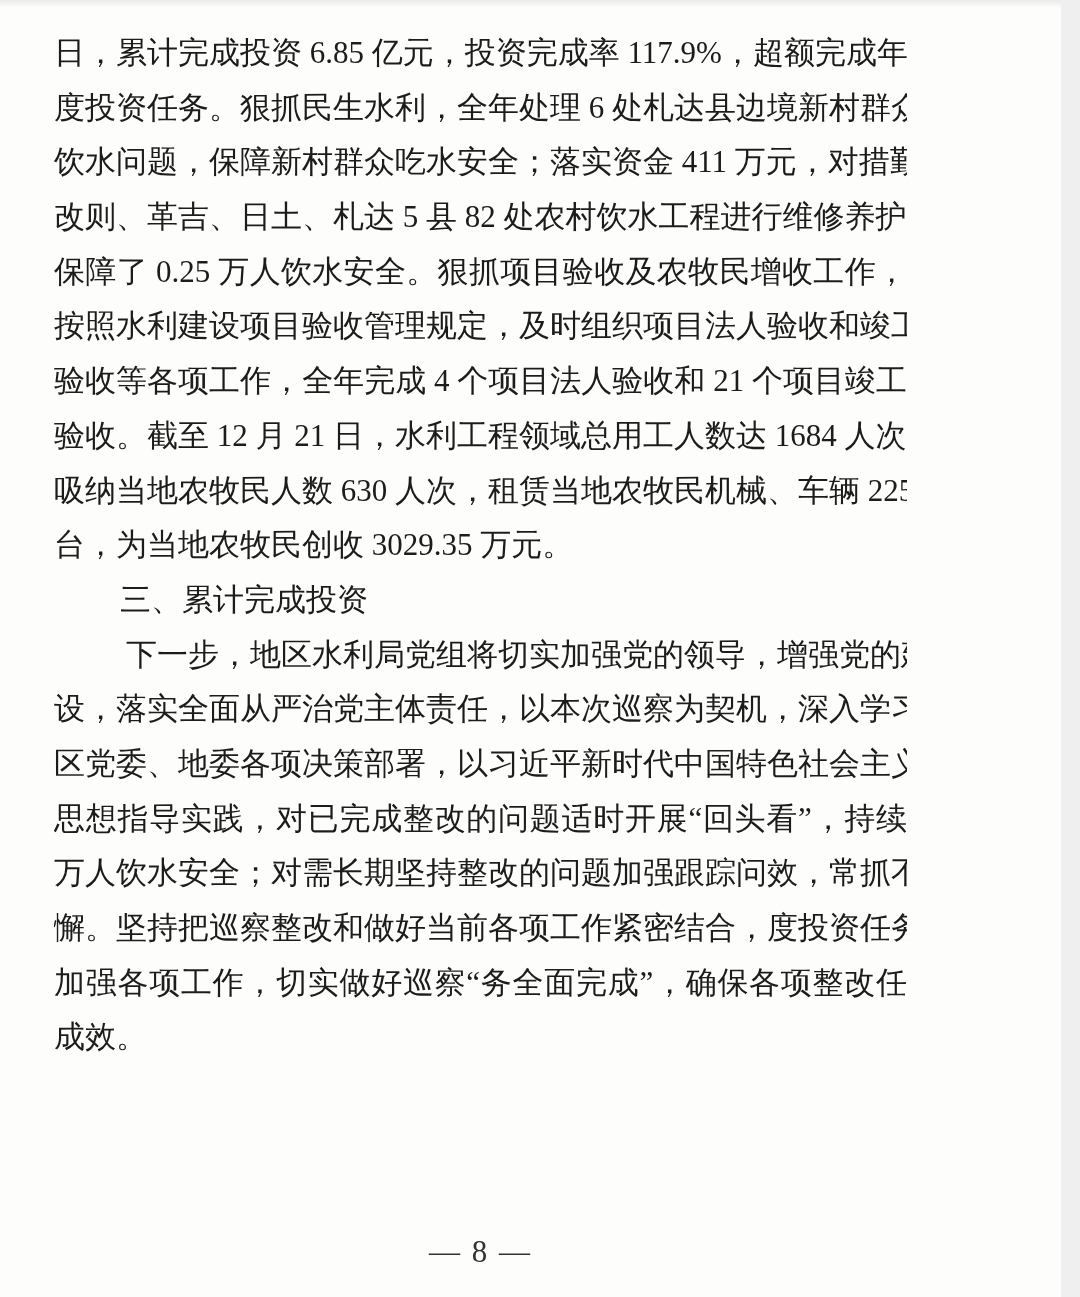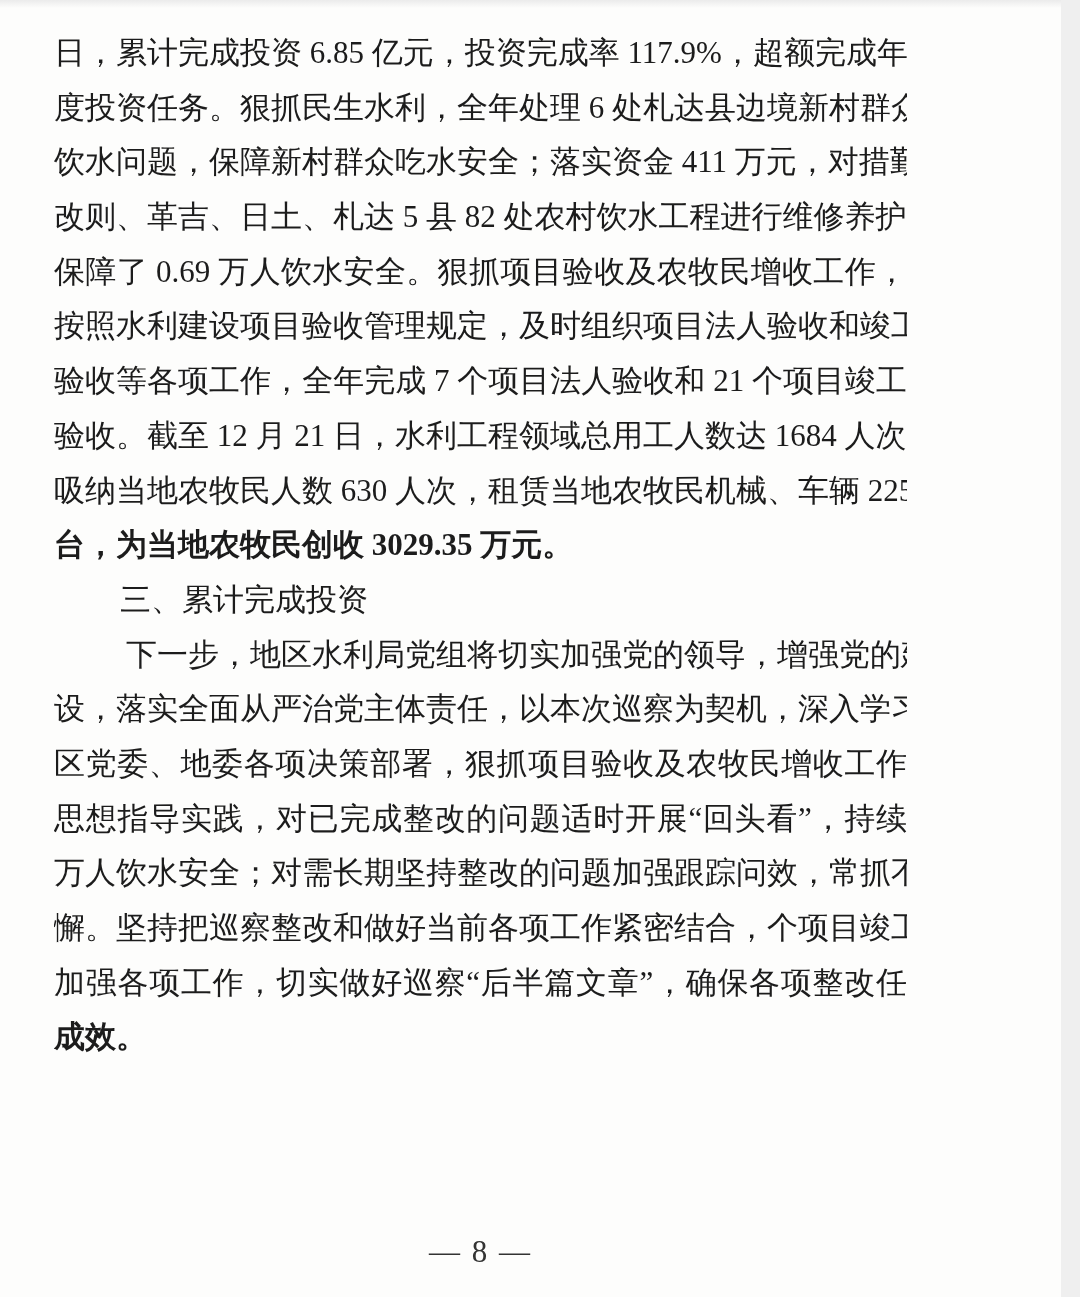--- a/index.html
+++ b/index.html
@@ -30,21 +30,21 @@
   }
   .line {
     font-size: 31px;
     line-height: 54.7px;
     height: 54.7px;
     white-space: nowrap;
     overflow: hidden;
     text-align: justify;
     text-align-last: justify;
   }
-  .line.body-last { text-align-last: left; font-weight: bold; }
+  .line.body-last { text-align-last: left; }
   .line.heading {
     text-align-last: left;
     font-family: "Liberation Sans", "DejaVu Sans", sans-serif;
     text-indent: 66px;
   }
   .line.para-first { text-indent: 72px; }
   .footer {
     position: absolute;
     left: 54px; top: 1234px;
     width: 853px;
@@ -59,31 +59,31 @@
 
 <div class="page">
   <div class="edge-top"></div>
   <div class="edge-right"></div>
 
   <div class="doc-body">
       <div class="line body">日，累计完成投资 6.85 亿元，投资完成率 117.9%，超额完成年</div>
       <div class="line body">度投资任务。狠抓民生水利，全年处理 6 处札达县边境新村群众</div>
       <div class="line body">饮水问题，保障新村群众吃水安全；落实资金 411 万元，对措勤、</div>
       <div class="line body">改则、革吉、日土、札达 5 县 82 处农村饮水工程进行维修养护，</div>
-      <div class="line body">保障了 0.69 万人饮水安全。狠抓项目验收及农牧民增收工作，</div>
+      <div class="line body">保障了 0.25 万人饮水安全。狠抓项目验收及农牧民增收工作，</div>
       <div class="line body">按照水利建设项目验收管理规定，及时组织项目法人验收和竣工</div>
-      <div class="line body">验收等各项工作，全年完成 7 个项目法人验收和 21 个项目竣工</div>
+      <div class="line body">验收等各项工作，全年完成 4 个项目法人验收和 21 个项目竣工</div>
       <div class="line body">验收。截至 12 月 21 日，水利工程领域总用工人数达 1684 人次，</div>
       <div class="line body">吸纳当地农牧民人数 630 人次，租赁当地农牧民机械、车辆 225</div>
       <div class="line body-last">台，为当地农牧民创收 3029.35 万元。</div>
       <div class="line heading">三、累计完成投资</div>
       <div class="line para-first">下一步，地区水利局党组将切实加强党的领导，增强党的建</div>
       <div class="line body">设，落实全面从严治党主体责任，以本次巡察为契机，深入学习</div>
-      <div class="line body">区党委、地委各项决策部署，狠抓项目验收及农牧民增收工作</div>
+      <div class="line body">区党委、地委各项决策部署，以习近平新时代中国特色社会主义</div>
       <div class="line body">思想指导实践，对已完成整改的问题适时开展“回头看”，持续</div>
       <div class="line body">万人饮水安全；对需长期坚持整改的问题加强跟踪问效，常抓不</div>
-      <div class="line body">懈。坚持把巡察整改和做好当前各项工作紧密结合，个项目竣工</div>
-      <div class="line body">加强各项工作，切实做好巡察“后半篇文章”，确保各项整改任</div>
+      <div class="line body">懈。坚持把巡察整改和做好当前各项工作紧密结合，度投资任务</div>
+      <div class="line body">加强各项工作，切实做好巡察“务全面完成”，确保各项整改任</div>
       <div class="line body-last">成效。</div>
     </div>
 
   <div class="footer">— 8 —</div>
 </div>
 
 </body></html>

